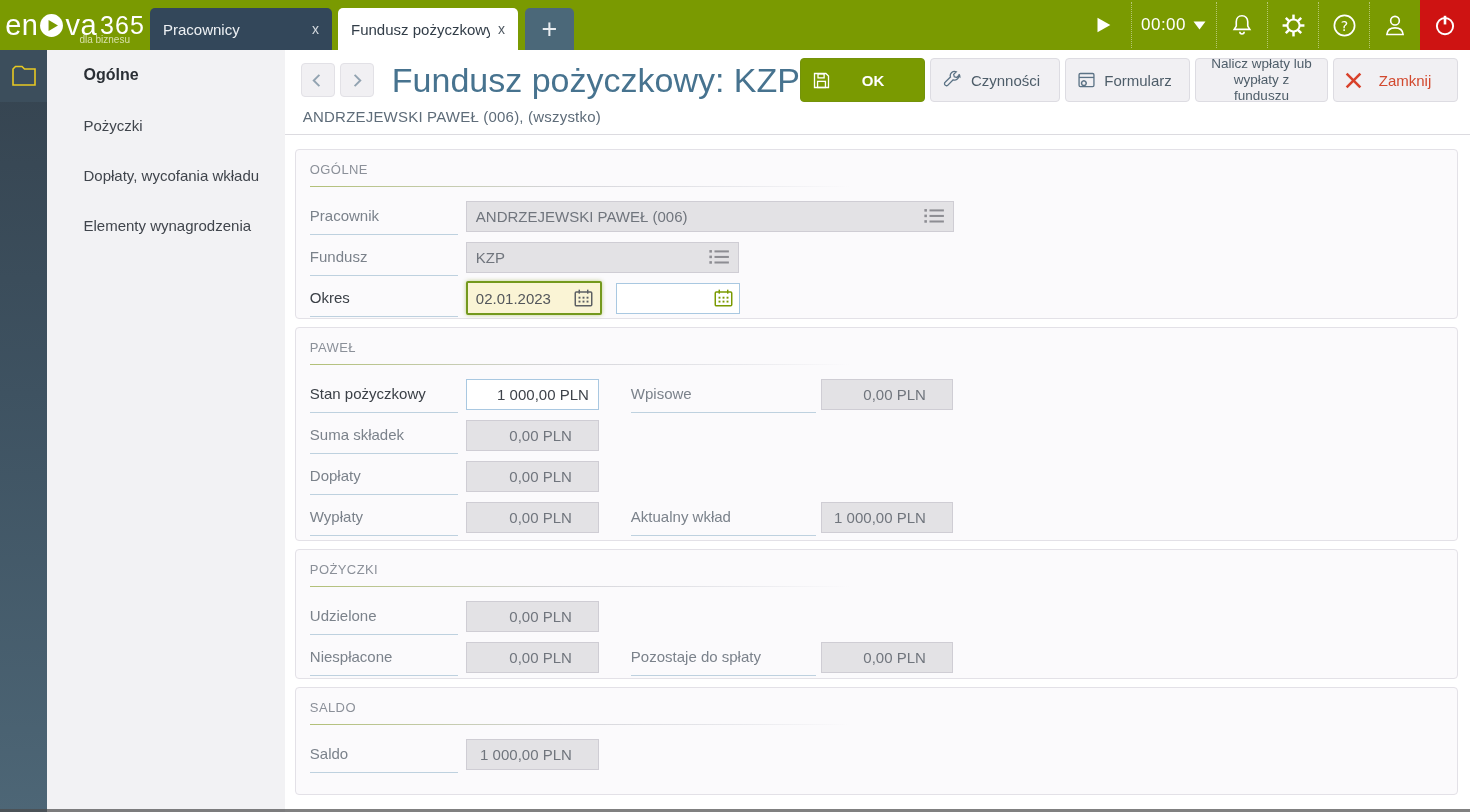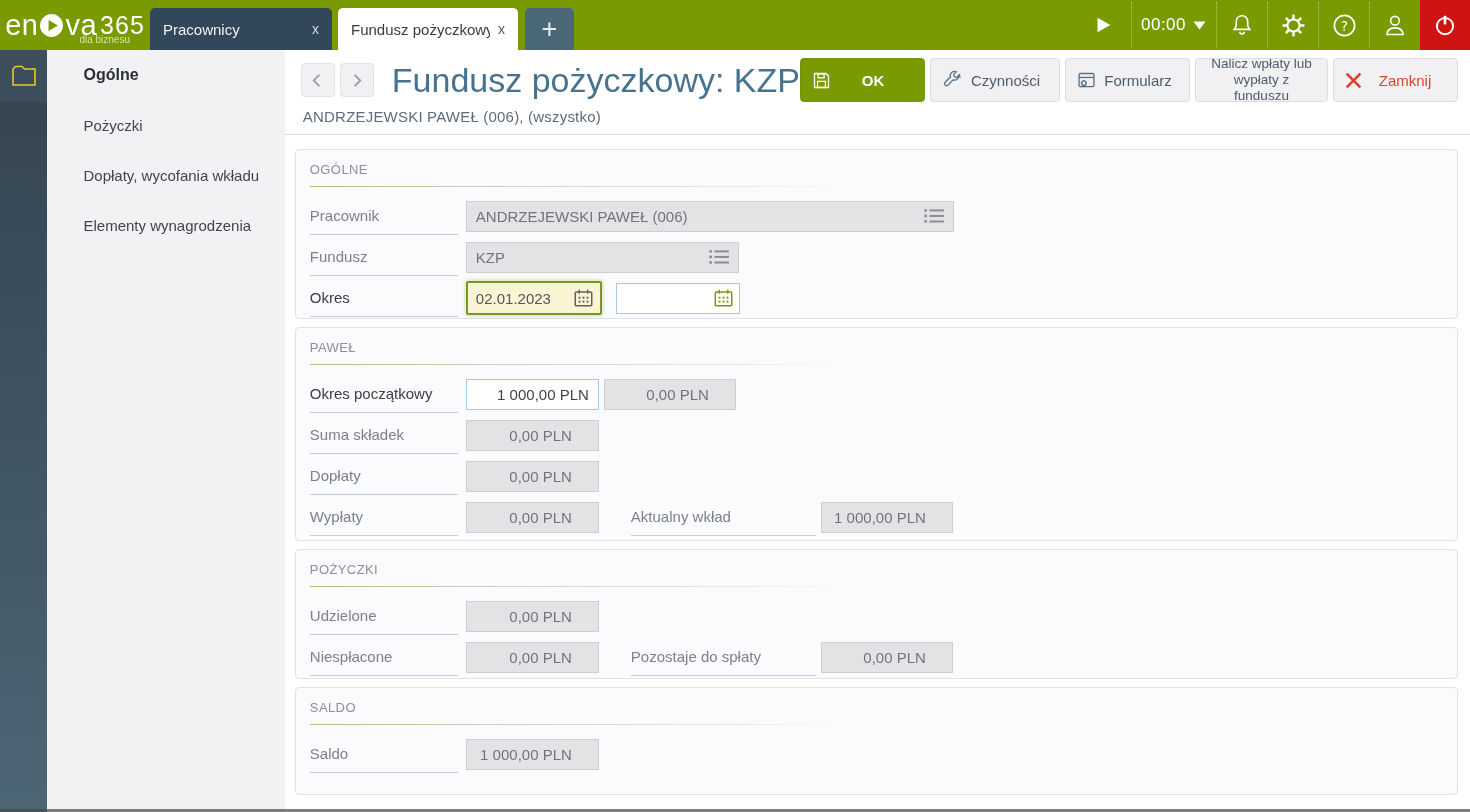--- a/index.html
+++ b/index.html
@@ -346,22 +346,23 @@
               </svg>
           </div>
         </div>
       </div>
 
       <div class="panel" style="height:214px">
         <div class="sec-title">PAWEŁ</div>
         <div class="sec-line"></div>
 
         <div class="frow" style="margin-top:10px">
-          <div class="flabel dark">Okres początkowy</div>
+          <div class="flabel dark">Stan pożyczkowy</div>
           <input class="fld-edit fgap" value="1 000,00 PLN" style="">
+          <div class="flabel flabel2">Wpisowe</div>
           <div class="fld amount" style="margin-left:5px;width:132px">0,00 PLN</div>
         </div>
 
         <div class="frow">
           <div class="flabel">Suma składek</div>
           <div class="fld amount fgap">0,00 PLN</div>
         </div>
 
         <div class="frow">
           <div class="flabel">Dopłaty</div>

